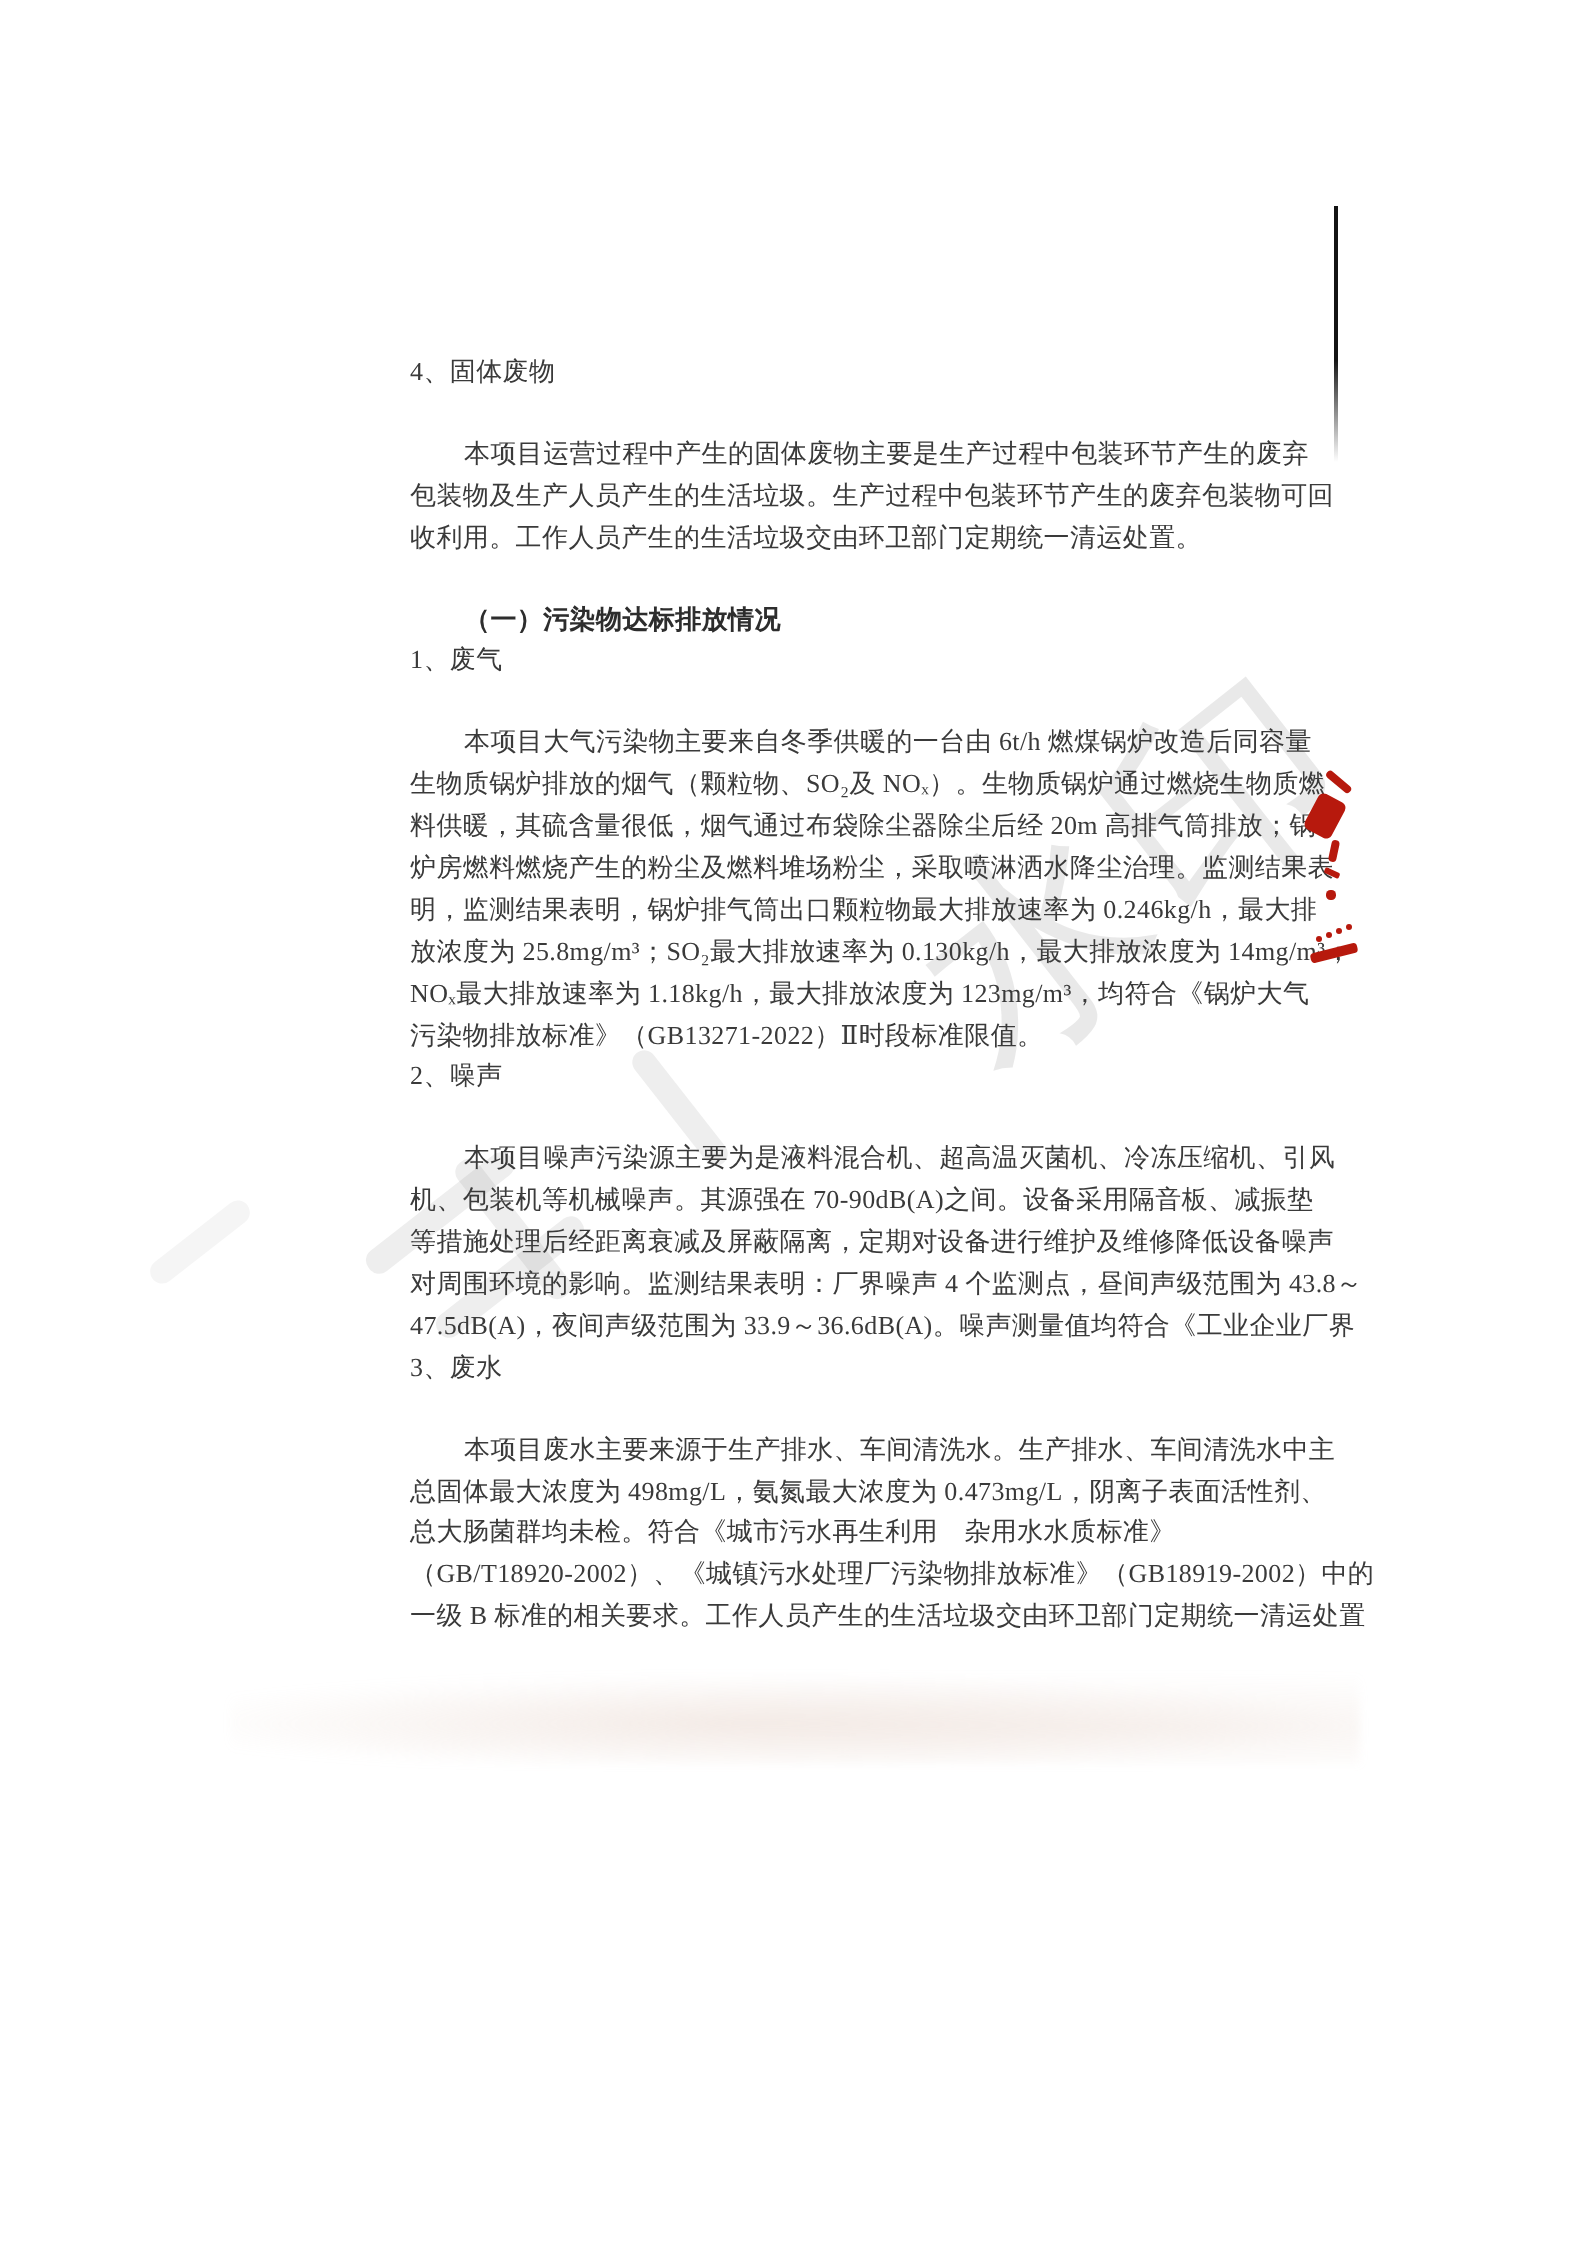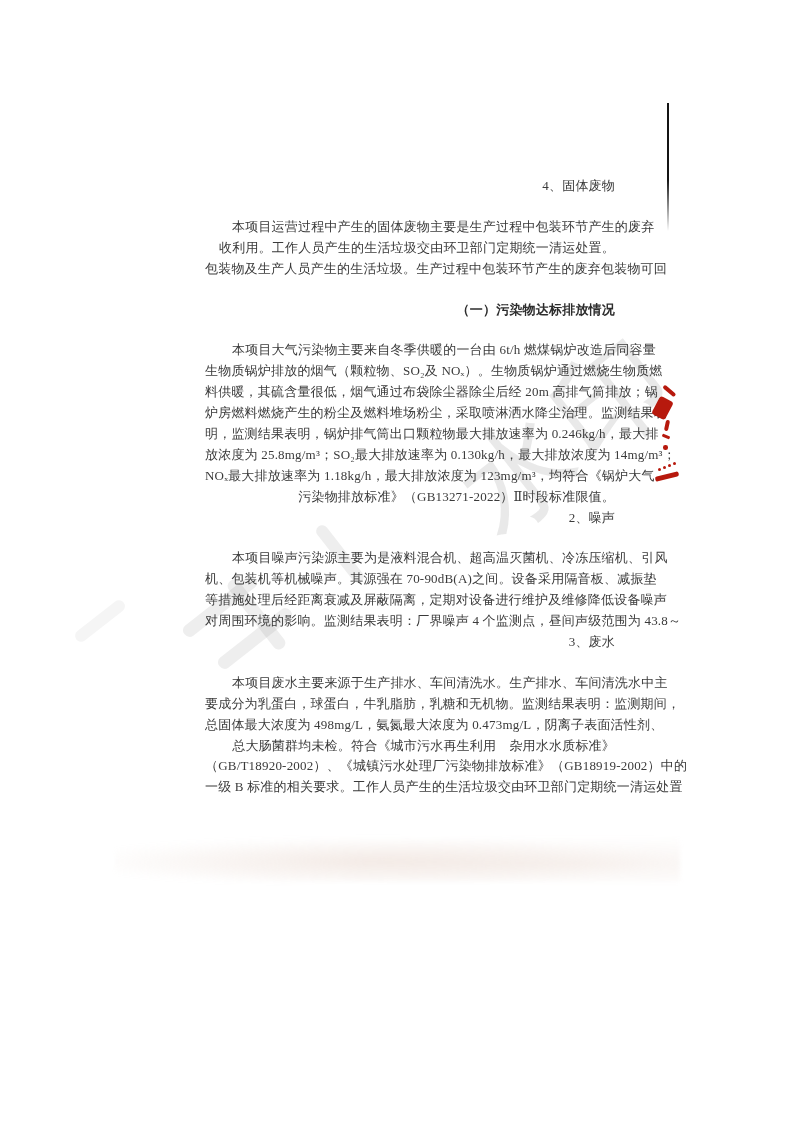--- a/index.html
+++ b/index.html
@@ -14,21 +14,20 @@
   
   .doc{
     position:absolute;left:205px;top:176px;width:410px;
     color:#3a3a3a;
     font-size:13px;
   }
   .line{
     height:20.9px;line-height:20.9px;
     white-space:nowrap;
     letter-spacing:0.2px;
-    text-align:right;
   }
   .line.indent{padding-left:27px;margin-top:20px;}
   .line.bold{font-weight:700;color:#2d2d2d;}
 
   
   .watermark{
     position:absolute;left:448px;top:358px;
     font-size:112px;
     color:rgba(125,125,125,0.17);
     letter-spacing:8px;
@@ -87,39 +86,40 @@
   <div class="watermark">水印</div>
   <div class="wm-stroke wm-g0"></div>
   <div class="wm-stroke wm-g1"></div>
   <div class="wm-stroke wm-g2"></div>
   <div class="wm-stroke wm-g3"></div>
   <div class="wm-stroke wm-g4"></div>
 
   <div class="doc">
       <div class="line">4、固体废物</div>
       <div class="line indent">本项目运营过程中产生的固体废物主要是生产过程中包装环节产生的废弃</div>
+      <div class="line">包装物及生产人员产生的生活垃圾。生产过程中包装环节产生的废弃包装物可回</div>
       <div class="line">收利用。工作人员产生的生活垃圾交由环卫部门定期统一清运处置。</div>
-      <div class="line">包装物及生产人员产生的生活垃圾。生产过程中包装环节产生的废弃包装物可回</div>
       <div class="line indent bold">（一）污染物达标排放情况</div>
+      <div class="line">1、废气</div>
       <div class="line indent">本项目大气污染物主要来自冬季供暖的一台由 6t/h 燃煤锅炉改造后同容量</div>
       <div class="line">生物质锅炉排放的烟气（颗粒物、SO₂及 NOₓ）。生物质锅炉通过燃烧生物质燃</div>
       <div class="line">料供暖，其硫含量很低，烟气通过布袋除尘器除尘后经 20m 高排气筒排放；锅</div>
       <div class="line">炉房燃料燃烧产生的粉尘及燃料堆场粉尘，采取喷淋洒水降尘治理。监测结果表</div>
       <div class="line">明，监测结果表明，锅炉排气筒出口颗粒物最大排放速率为 0.246kg/h，最大排</div>
       <div class="line">放浓度为 25.8mg/m³；SO₂最大排放速率为 0.130kg/h，最大排放浓度为 14mg/m³；</div>
       <div class="line">NOₓ最大排放速率为 1.18kg/h，最大排放浓度为 123mg/m³，均符合《锅炉大气</div>
       <div class="line">污染物排放标准》（GB13271-2022）Ⅱ时段标准限值。</div>
       <div class="line">2、噪声</div>
       <div class="line indent">本项目噪声污染源主要为是液料混合机、超高温灭菌机、冷冻压缩机、引风</div>
       <div class="line">机、包装机等机械噪声。其源强在 70-90dB(A)之间。设备采用隔音板、减振垫</div>
       <div class="line">等措施处理后经距离衰减及屏蔽隔离，定期对设备进行维护及维修降低设备噪声</div>
       <div class="line">对周围环境的影响。监测结果表明：厂界噪声 4 个监测点，昼间声级范围为 43.8～</div>
+      <div class="line">47.5dB(A)，夜间声级范围为 33.9～36.6dB(A)。噪声测量值均符合《工业企业厂界</div>
       <div class="line">3、废水</div>
       <div class="line indent">本项目废水主要来源于生产排水、车间清洗水。生产排水、车间清洗水中主</div>
-      <div class="line">要成分为乳蛋白，球蛋白，牛乳脂肪，乳糖和无机物。监测结果表明：监测期间，</div>
       <div class="line">总固体最大浓度为 498mg/L，氨氮最大浓度为 0.473mg/L，阴离子表面活性剂、</div>
       <div class="line">总大肠菌群均未检。符合《城市污水再生利用　杂用水水质标准》</div>
       <div class="line">（GB/T18920-2002）、《城镇污水处理厂污染物排放标准》（GB18919-2002）中的</div>
       <div class="line">一级 B 标准的相关要求。工作人员产生的生活垃圾交由环卫部门定期统一清运处置</div>
     </div>
 
   <div class="scan-line"></div>
   <div class="smudge"></div>
 
   <div class="stamp">

